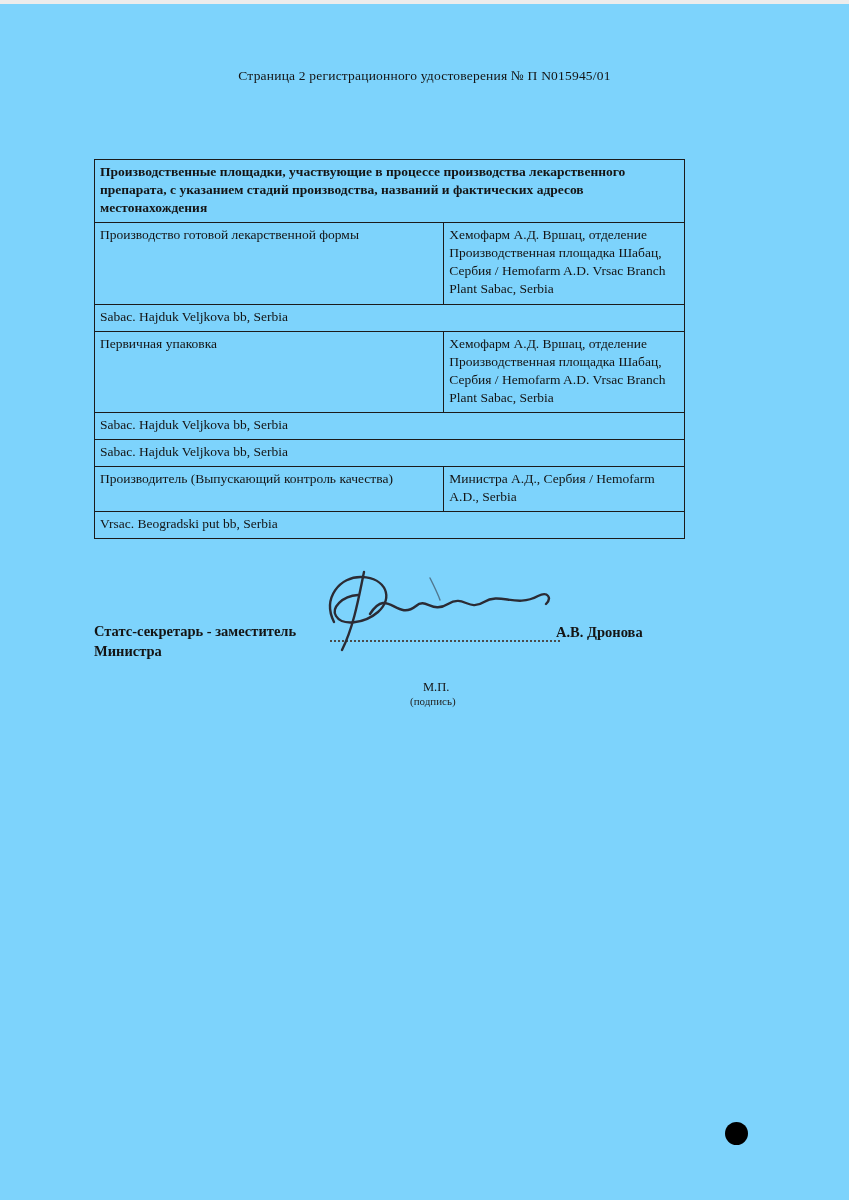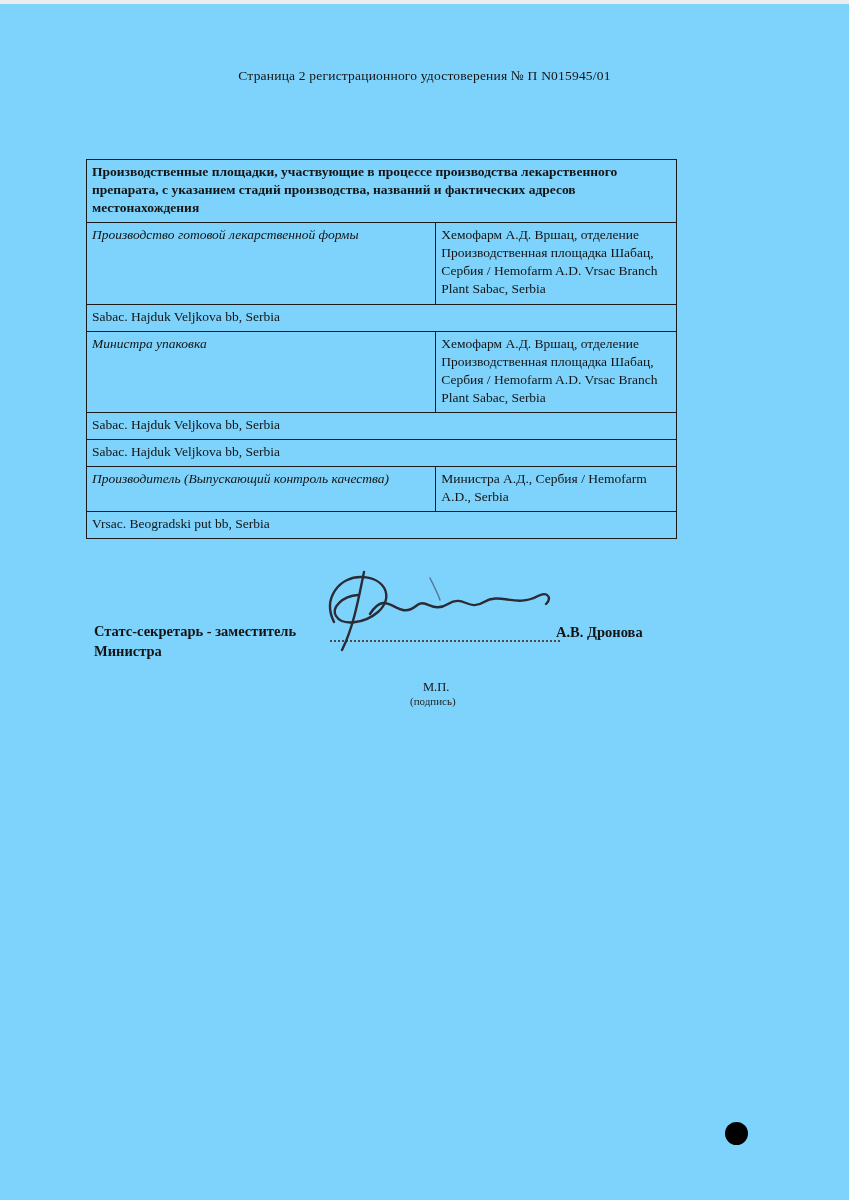--- a/index.html
+++ b/index.html
@@ -15,33 +15,33 @@
   }
   .doc-header {
     position:absolute;
     top:64px; left:0; width:100%;
     text-align:center;
     font-size:13.5px;
     letter-spacing:.2px;
   }
   table.sites-table {
     position:absolute;
-    top:155px; left:86px;
+    top:155px; left:94px;
     width:591px;
     border-collapse:collapse;
     font-size:13.5px;
   }
   table.sites-table td {
     border:1px solid #1b1b1b;
     vertical-align:top;
     padding:3px 6px 5px 5px;
     line-height:1.34;
   }
   td.th { font-weight:bold; padding:4px 6px 5px 5px; }
-  td.label { width:59.2%; font-style:italic; }
+  td.label { width:59.2%; }
   td.value { }
   td.addr { padding-top:2px; padding-bottom:3px; }
 
   .sig-title {
     position:absolute; left:94px; top:617px;
     width:240px;
     font-weight:bold; font-size:14.5px; line-height:1.38;
   }
   .sig-name {
     position:absolute; left:556px; top:620px;
@@ -87,21 +87,21 @@
 
     <tr>
       <td class="label">Производство готовой лекарственной формы</td>
       <td class="value">Хемофарм А.Д. Вршац, отделение Производственная площадка Шабац, Сербия / Hemofarm A.D. Vrsac Branch Plant Sabac, Serbia</td>
     </tr>
     <tr>
       <td class="addr" colspan="2">Sabac. Hajduk Veljkova bb, Serbia</td>
     </tr>
 
     <tr>
-      <td class="label">Министра упаковка</td>
+      <td class="label">Первичная упаковка</td>
       <td class="value">Хемофарм А.Д. Вршац, отделение Производственная площадка Шабац, Сербия / Hemofarm A.D. Vrsac Branch Plant Sabac, Serbia</td>
     </tr>
     <tr>
       <td class="addr" colspan="2">Sabac. Hajduk Veljkova bb, Serbia</td>
     </tr>
 
     <tr>
       <td class="addr" colspan="2">Sabac. Hajduk Veljkova bb, Serbia</td>
     </tr>
 

